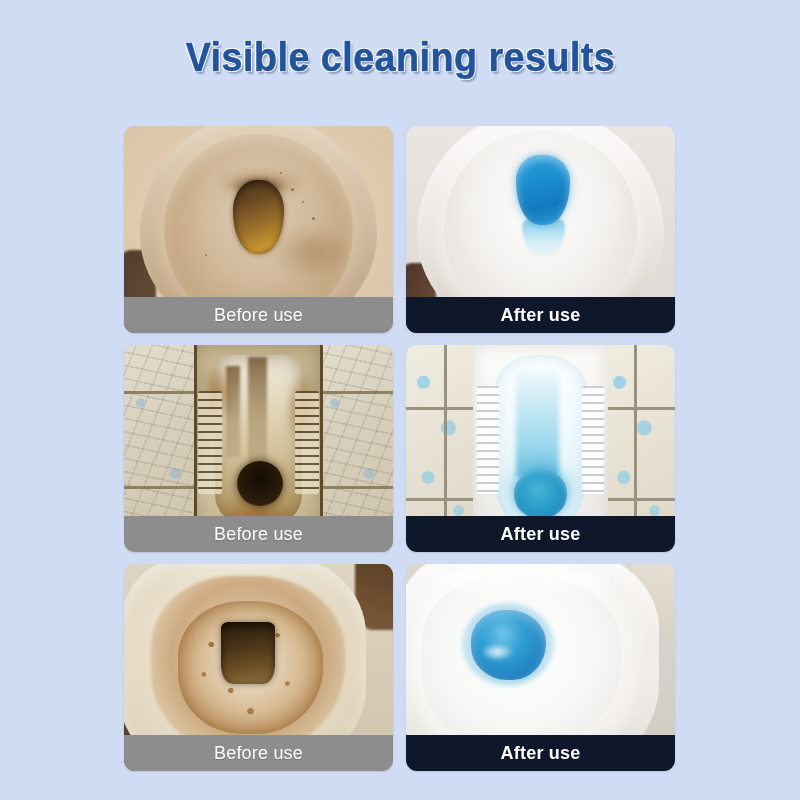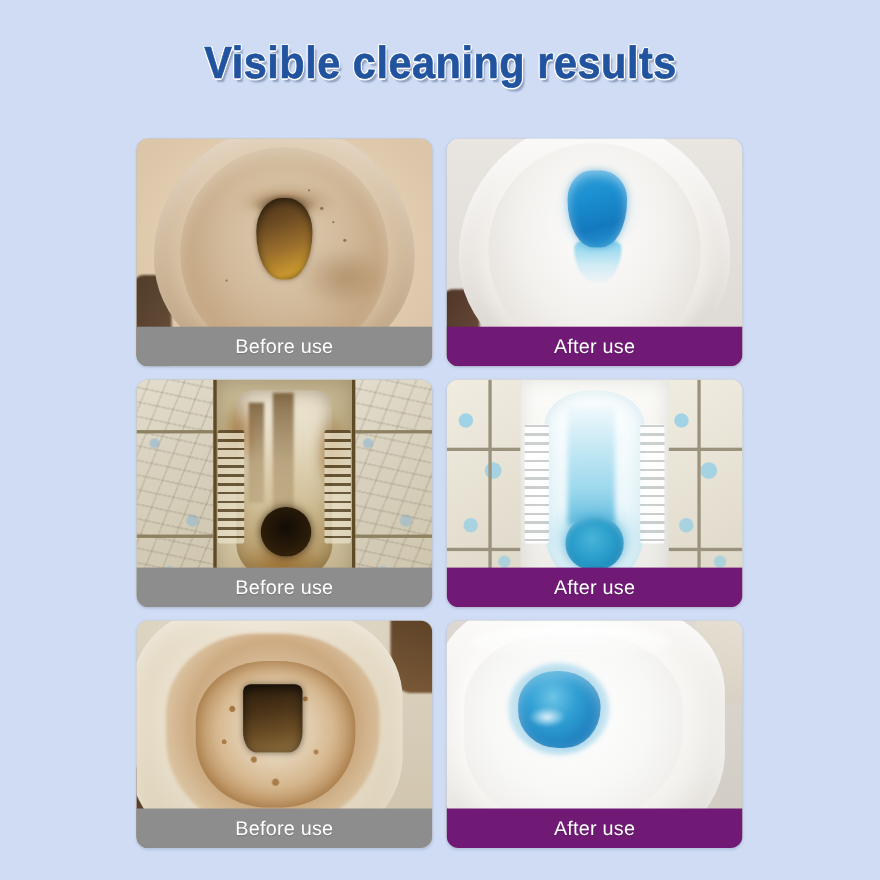--- a/index.html
+++ b/index.html
@@ -84,21 +84,21 @@
     display: flex;
     align-items: center;
     justify-content: center;
     color: #ffffff;
     font-size: 18px;
     font-weight: 400;
     letter-spacing: 0.2px;
     text-shadow: 0 1px 1px rgba(0,0,0,0.18);
   }
   .label-bar.before { background: #8d8d8d; }
-  .label-bar.after  { background: #701a75; }
+  .label-bar.after  { background: #0f172a; font-weight: bold; }
 
   
 
   
   .pz { position: absolute; }
 
   
   .r1b {
     background:
       radial-gradient(ellipse 58% 62% at 50% 46%, #b79268 0%, #c9a77d 22%, #d9c0a0 45%, #e3cdb1 68%, #dcc6a9 100%),

